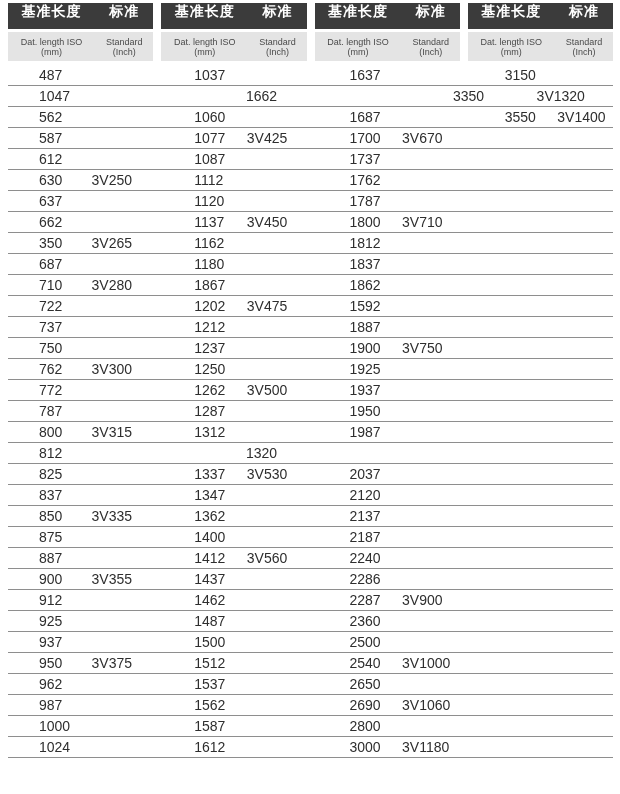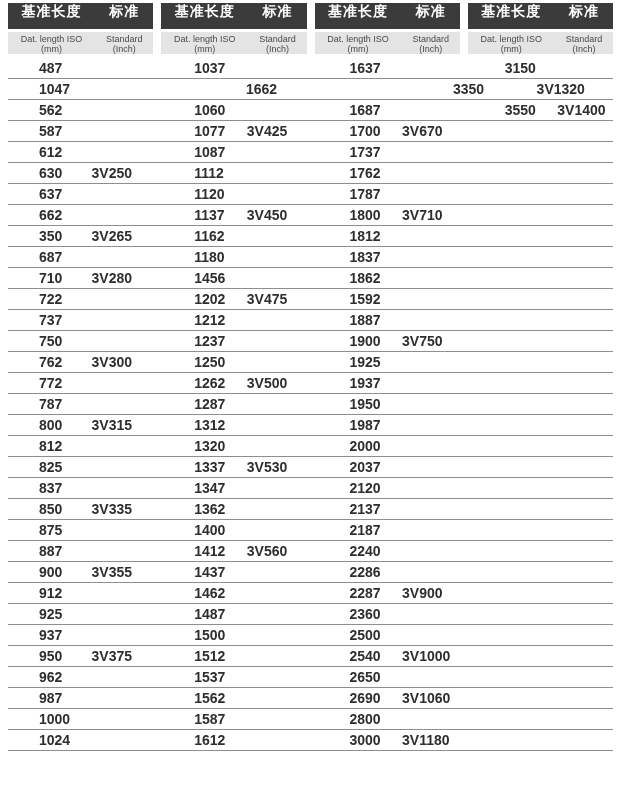--- a/index.html
+++ b/index.html
@@ -13,31 +13,30 @@
 
   .cn-row .hgroup {
     background:#3b3b3b; height:26px; align-items:flex-start;
   }
   .cn-row .hc1, .cn-row .hc2 {
     color:#ffffff; font-weight:bold; font-size:14px; letter-spacing:1px;
   }
 
   .en-row { margin-top:3px; }
   .en-row .hgroup {
-    background:#e4e4e4; height:22px; align-items:center; padding-top:1px;
+    background:#e4e4e4; height:29px; align-items:center; padding-top:1px;
   }
   .en-row .hc1, .en-row .hc2 {
     color:#4a4a4a; font-size:9px; line-height:10px;
   }
 
   .tbody { margin-top:4px; }
   .row {
     display:flex; gap:16px; height:21px; align-items:center;
     border-bottom:1px solid #8e8e8e;
-    font-weight:bold;
   }
   .cgroup { flex:1; display:flex; height:100%; align-items:center; }
   .mm {
     width:60%; padding-left:31px; font-size:14px; color:#2e2e2e;
     white-space:nowrap;
   }
   .std {
     width:40%; font-size:14px; color:#2e2e2e; white-space:nowrap;
   }
 </style>
@@ -260,21 +259,21 @@
           <span class="mm"></span>
           <span class="std"></span>
         </div>
       </div>
       <div class="row">
         <div class="cgroup">
           <span class="mm">710</span>
           <span class="std">3V280</span>
         </div>
         <div class="cgroup">
-          <span class="mm">1456</span>
+          <span class="mm">1867</span>
           <span class="std"></span>
         </div>
         <div class="cgroup">
           <span class="mm">1862</span>
           <span class="std"></span>
         </div>
         <div class="cgroup">
           <span class="mm"></span>
           <span class="std"></span>
         </div>
@@ -408,24 +407,20 @@
       <div class="row">
         <div class="cgroup">
           <span class="mm">812</span>
           <span class="std"></span>
         </div>
         <div class="cgroup">
           <span class="mm">1320</span>
           <span class="std"></span>
         </div>
         <div class="cgroup">
-          <span class="mm">2000</span>
-          <span class="std"></span>
-        </div>
-        <div class="cgroup">
           <span class="mm"></span>
           <span class="std"></span>
         </div>
       </div>
       <div class="row">
         <div class="cgroup">
           <span class="mm">825</span>
           <span class="std"></span>
         </div>
         <div class="cgroup">

